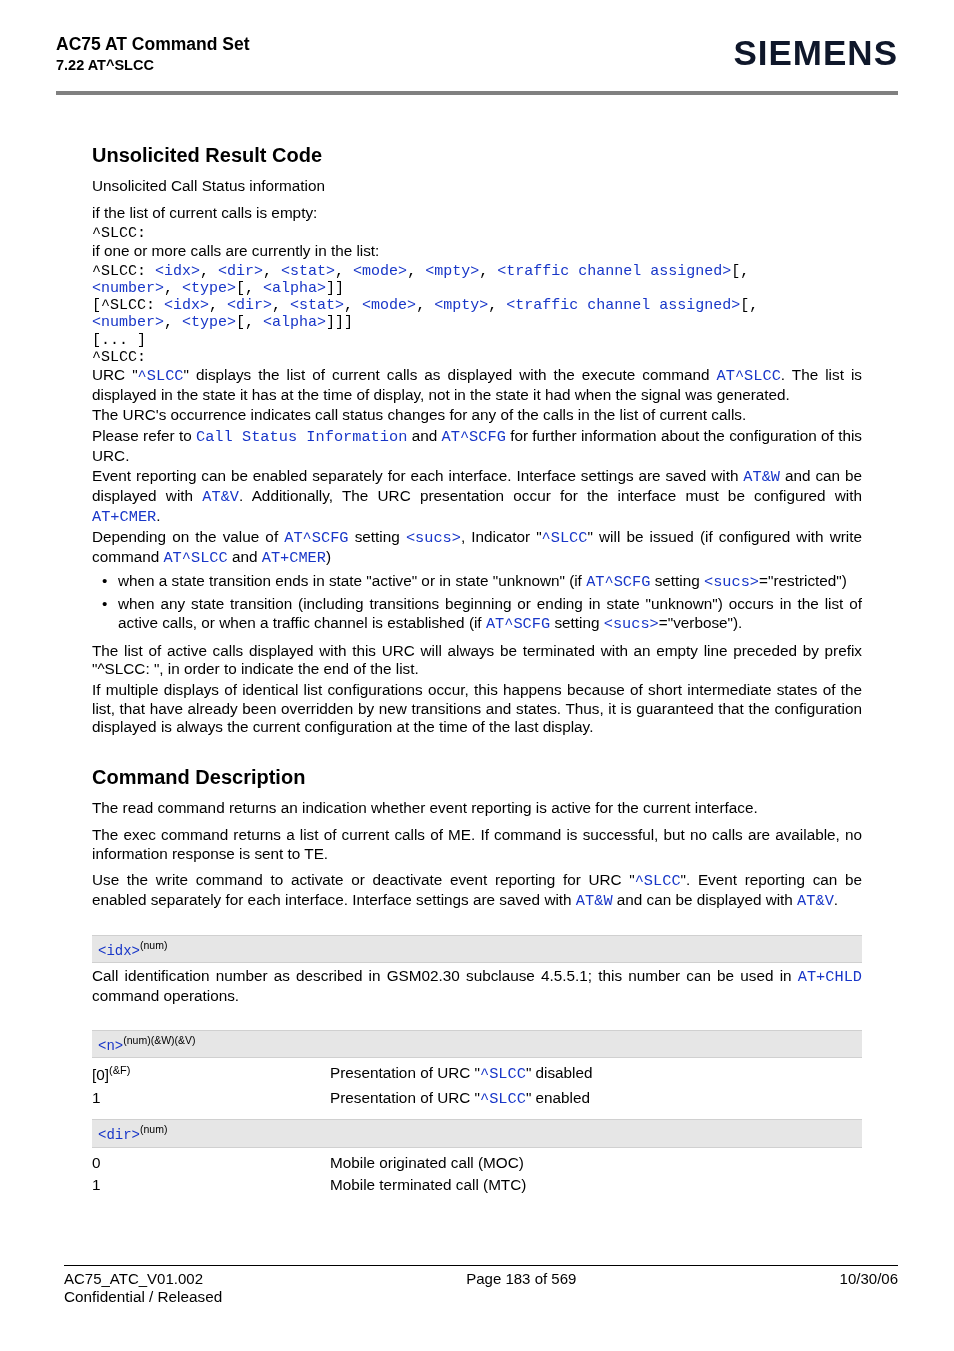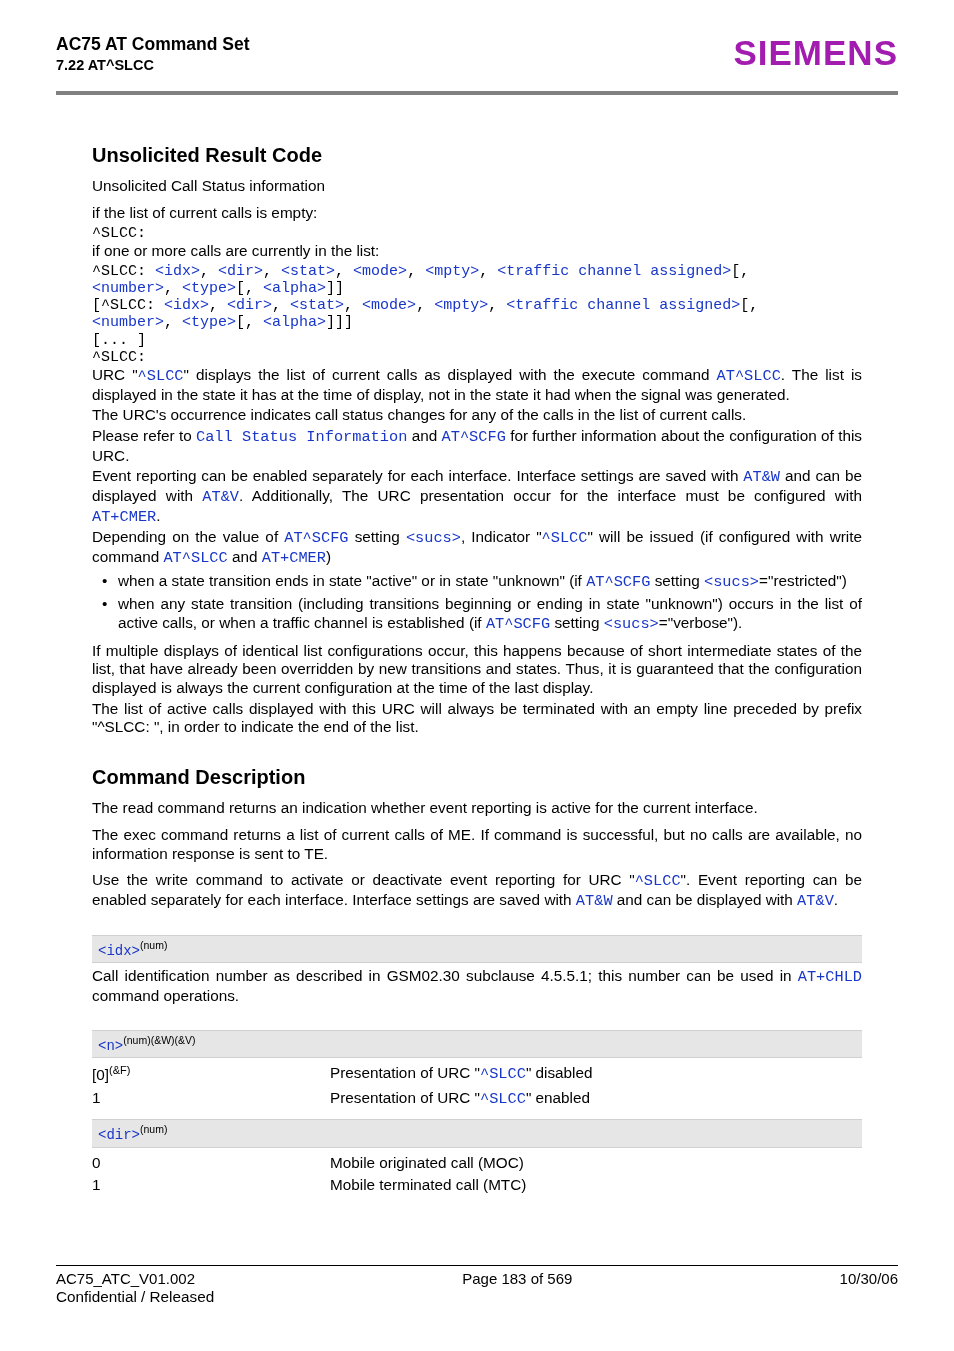--- a/index.html
+++ b/index.html
@@ -23,21 +23,21 @@
     align-items: flex-start;
     padding-bottom: 8px;
   }
   .hdr-left { }
   .hdr-title { font-weight: bold; font-size: 17.5px; }
   .hdr-sub { font-weight: bold; font-size: 14.5px; margin-top: 2px; }
   .hdr-logo {
     font-weight: 900;
     font-size: 35px;
     letter-spacing: 1px;
-    color: #a21caf;
+    color: #0f172a;
     font-family: Arial, sans-serif;
     margin-top: -2px;
   }
   .hr-thick {
     border: none;
     border-top: 4px solid #808080;
     margin: 8px 0 0 0;
   }
   .content { padding: 36px 36px 0 36px; }
   h3.section {
@@ -89,21 +89,21 @@
   .param-table td {
     vertical-align: top;
     padding: 2px 0;
   }
   .param-table td.key { width: 238px; }
   .sup { font-size: 11px; vertical-align: super; }
   .spacer-sm { height: 6px; }
   .spacer-md { height: 14px; }
   .footer {
     position: absolute;
-    left: 56px; right: 56px;
+    left: 64px; right: 56px;
     bottom: 44px;
   }
   .hr-thin {
     border: none;
     border-top: 1px solid #000;
     margin: 0 0 4px 0;
   }
   .footer-row {
     display: flex;
     justify-content: space-between;
@@ -143,22 +143,22 @@
     <p class="justify">The URC's occurrence indicates call status changes for any of the calls in the list of current calls.</p>
     <p class="justify"><span>Please refer to </span><span class="link">Call Status Information</span><span> and </span><span class="link">AT^SCFG</span><span> for further information about the configuration of this URC.</span></p>
     <p class="justify"><span>Event reporting can be enabled separately for each interface. Interface settings are saved with </span><span class="link">AT&amp;W</span><span> and can be displayed with </span><span class="link">AT&amp;V</span><span>. Additionally, The URC presentation occur for the interface must be configured with </span><span class="link">AT+CMER</span><span>.</span></p>
     <p class="justify"><span>Depending on the value of </span><span class="link">AT^SCFG</span><span> setting </span><span class="link">&lt;sucs&gt;</span><span>, Indicator "</span><span class="link">^SLCC</span><span>" will be issued (if configured with write command </span><span class="link">AT^SLCC</span><span> and </span><span class="link">AT+CMER</span><span>)</span></p>
 
     <ul class="bullets">
       <li><span>when a state transition ends in state "active" or in state "unknown" (if </span><span class="link">AT^SCFG</span><span> setting </span><span class="link">&lt;sucs&gt;</span><span>="restricted")</span></li>
       <li><span>when any state transition (including transitions beginning or ending in state "unknown") occurs in the list of active calls, or when a traffic channel is established (if </span><span class="link">AT^SCFG</span><span> setting </span><span class="link">&lt;sucs&gt;</span><span>="verbose").</span></li>
     </ul>
 
+    <p class="justify">The list of active calls displayed with this URC will always be terminated with an empty line preceded by prefix "^SLCC: ", in order to indicate the end of the list.</p>
     <p class="justify">If multiple displays of identical list configurations occur, this happens because of short intermediate states of the list, that have already been overridden by new transitions and states. Thus, it is guaranteed that the configuration displayed is always the current configuration at the time of the last display.</p>
-    <p class="justify">The list of active calls displayed with this URC will always be terminated with an empty line preceded by prefix "^SLCC: ", in order to indicate the end of the list.</p>
 
     <div class="spacer-md"></div>
 
     <h3 class="section">Command Description</h3>
     <p class="justify">The read command returns an indication whether event reporting is active for the current interface.</p>
     <div class="spacer-sm"></div>
     <p class="justify">The exec command returns a list of current calls of ME. If command is successful, but no calls are available, no information response is sent to TE.</p>
     <div class="spacer-sm"></div>
     <p class="justify"><span>Use the write command to activate or deactivate event reporting for URC "</span><span class="link">^SLCC</span><span>". Event reporting can be enabled separately for each interface. Interface settings are saved with </span><span class="link">AT&amp;W</span><span> and can be displayed with </span><span class="link">AT&amp;V</span><span>.</span></p>
 

